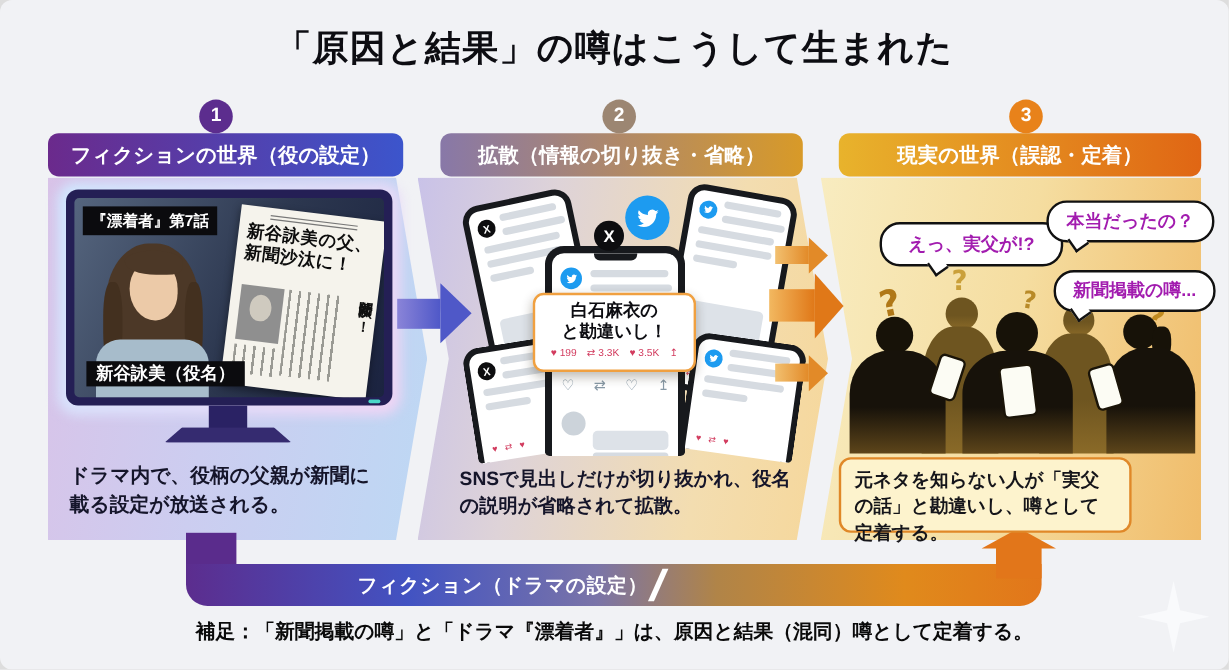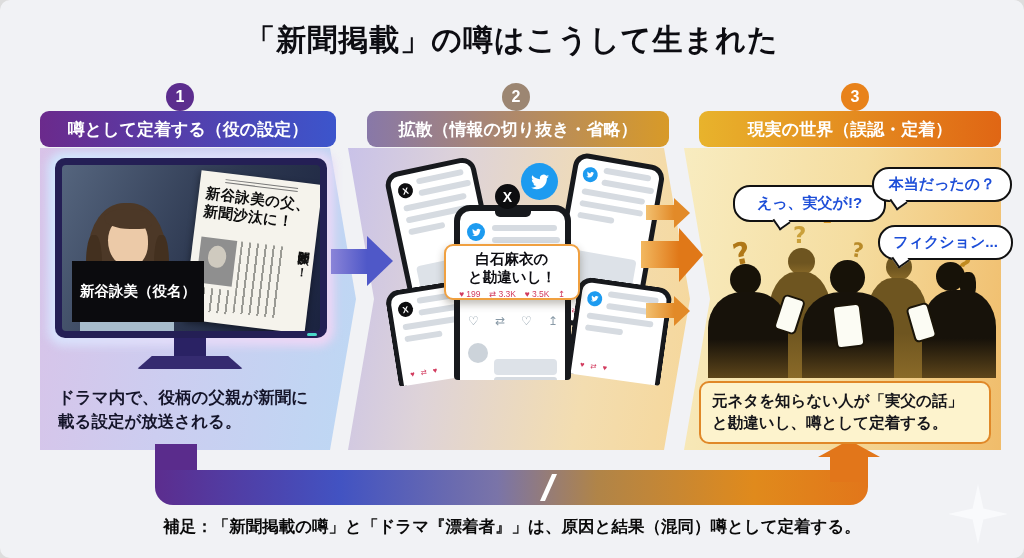--- a/index.html
+++ b/index.html
@@ -29,21 +29,21 @@
         clip-path:polygon(0 0,290px 0,100% 50%,290px 100%,0 100%); }
   #p2 { left:348px; width:342px; background:linear-gradient(100deg,#c9c2e8 0%,#ded3d8 30%,#f3ddb0 70%,#f6d79a 100%);
         clip-path:polygon(0 0,316px 0,100% 50%,316px 100%,0 100%,26px 50%); }
   #p3 { left:684px; width:317px; background:linear-gradient(100deg,#f8ecc0 0%,#f5dda0 50%,#f0bc6a 100%);
         clip-path:polygon(0 0,100% 0,100% 100%,0 100%,26px 50%); }
 
   
   .caption { position:absolute; font-weight:bold; color:#15152a; font-size:16.5px; line-height:1.45; z-index:4; }
   #c1 { left:58px;  top:386px; width:264px; }
   #c2 { left:383px; top:388px; width:292px; font-size:16px; }
-  .caption-box { position:absolute; left:699px; top:381px; width:292px; height:63px; background:#fdf3cd;
+  .caption-box { position:absolute; left:699px; top:381px; width:244px; height:63px; background:#fdf3cd;
                  border:2px solid #e08828; border-radius:10px; padding:7px 11px; font-weight:bold;
                  font-size:15.5px; line-height:1.42; color:#15151a; z-index:4; }
 
   
   .shaft { position:absolute; z-index:3; }
   .ahead { position:absolute; width:0; height:0; z-index:3; }
   #arr1s { left:331px; top:249px; width:36px; height:25px; background:linear-gradient(90deg,#8a84d8,#4f58c8); }
   #arr1h { left:367px; top:236px; border-top:25px solid transparent; border-bottom:25px solid transparent; border-left:26px solid #4f58c8; }
   #arr2s { left:646px; top:205px; width:28px; height:15px; background:linear-gradient(90deg,#f2c070,#e28a28); }
   #arr2h { left:674px; top:198px; border-top:15px solid transparent; border-bottom:15px solid transparent; border-left:16px solid #e28a28; }
@@ -60,21 +60,21 @@
               border-radius:10px; padding:7px; }
   .tv-screen { position:relative; width:100%; height:100%; border-radius:4px; overflow:hidden;
                background:linear-gradient(115deg,#55657e 0%,#2c374f 55%,#1b2340 100%); }
   .tv-led { position:absolute; right:10px; bottom:2px; width:10px; height:3px; background:#4ad8c8; border-radius:2px; }
   .tv-neck { position:absolute; left:119px; top:180px; width:32px; height:20px; background:#2a2264; }
   .tv-base { position:absolute; left:82px; top:198px; width:106px; height:13px; background:#352b70;
              clip-path:polygon(14% 0,86% 0,100% 100%,0 100%); border-radius:3px; }
   .ep-badge { position:absolute; left:7px; top:7px; background:#0b0b0e; color:#fff; font-weight:bold;
               font-size:13px; padding:3px 7px; }
   .name-badge { position:absolute; left:10px; bottom:9px; background:#0b0b0e; color:#fff; font-weight:bold;
-                font-size:14.5px; padding:21px 8px; }
+                font-size:14.5px; padding:1px 8px; }
   
   .w-hair { position:absolute; left:26px; top:38px; width:78px; height:108px; background:#4c3827; border-radius:46% 46% 40% 40%; }
   .w-face { position:absolute; left:46px; top:52px; width:40px; height:50px; background:#eccaa8; border-radius:48% 48% 46% 54%; }
   .w-bang { position:absolute; left:42px; top:44px; width:48px; height:20px; background:#4c3827; border-radius:50% 50% 30% 60%; }
   .w-body { position:absolute; left:18px; top:118px; width:94px; height:50px; background:#a7bccb; border-radius:20px 20px 0 0; }
   .w-locks { position:absolute; left:24px; top:70px; width:16px; height:70px; background:#43301f; border-radius:40%; }
   .w-locks2 { position:absolute; left:92px; top:70px; width:15px; height:70px; background:#43301f; border-radius:40%; }
   
   .paper { position:absolute; right:6px; top:12px; width:122px; height:150px; background:#f5f3ec;
            transform:rotate(7deg); box-shadow:0 3px 7px rgba(0,0,0,.45); padding:6px 6px 4px 7px; }
@@ -104,31 +104,31 @@
   .logo-dot.bird { background:#1d9bf0; }
   .mini-stats { position:absolute; left:8px; bottom:6px; font-size:7.5px; color:#d23b5e; letter-spacing:2px; white-space:nowrap; }
   .avatar { position:absolute; left:8px; width:20px; height:20px; border-radius:50%; background:#ccd3da; }
   .gray-block { position:absolute; left:34px; right:8px; height:34px; background:#dde2e8; border-radius:4px; }
   
   #logo-x { position:absolute; left:495px; top:184px; width:25px; height:25px; background:#0d0d0f; border-radius:50%;
             color:#fff; font-weight:bold; font-size:14px; display:flex; align-items:center; justify-content:center; z-index:3; }
   #logo-bird { position:absolute; left:521px; top:163px; width:37px; height:37px; background:#1d9bf0; border-radius:50%;
                display:flex; align-items:center; justify-content:center; z-index:3; }
   
-  #hl-card { position:absolute; left:444px; top:244px; width:136px; height:56px; background:#fff;
+  #hl-card { position:absolute; left:444px; top:244px; width:136px; height:66px; background:#fff;
              border:2px solid #f0a040; border-radius:9px; z-index:4; box-shadow:0 4px 9px rgba(40,30,10,.3);
              text-align:center; padding-top:4px; }
   .hl-line { font-weight:bold; font-size:14.5px; color:#0d0d12; line-height:1.25; }
   .hl-stats { margin-top:3px; font-size:8.5px; color:#d23b5e; font-weight:normal; white-space:nowrap; }
   #action-row { position:absolute; left:468px; top:314px; width:90px; display:flex; justify-content:space-between;
                 color:#8899a6; font-size:12px; z-index:3; }
 
   
   .bubble { position:absolute; background:#fff; border:2px solid #111; border-radius:17px; font-weight:bold;
-            font-size:15px; color:#1d4ed8; display:flex; align-items:center; justify-content:center; z-index:4; }
+            font-size:15px; color:#a21caf; display:flex; align-items:center; justify-content:center; z-index:4; }
   .bubble::after { content:""; position:absolute; width:11px; height:11px; background:#fff;
                    border-right:2px solid #111; border-bottom:2px solid #111; transform:rotate(55deg); bottom:-8px; }
   #bub1 { left:733px; top:185px; width:153px; height:37px; } #bub1::after { left:40px; }
   #bub2 { left:872px; top:167px; width:140px; height:35px; } #bub2::after { left:18px; }
   #bub3 { left:878px; top:225px; width:135px; height:35px; } #bub3::after { left:14px; }
   .qm { position:absolute; font-weight:bold; z-index:2; font-family:"DejaVu Sans", sans-serif; }
   #q1 { left:733px; top:236px; font-size:30px; color:#b07818; transform:rotate(-12deg); }
   #q2 { left:793px; top:222px; font-size:23px; color:#caa03a; }
   #q3 { left:817px; top:186px; font-size:40px; color:#d89420; }
   #q4 { left:852px; top:238px; font-size:20px; color:#b88a28; transform:rotate(10deg); }
@@ -155,27 +155,27 @@
   .footnote { position:absolute; top:516px; left:0; width:100%; text-align:center; font-weight:bold;
               font-size:16.5px; color:#0a0a0a; z-index:2; }
   #sparkle { position:absolute; left:948px; top:484px; width:60px; height:60px; background:#fafbfd; opacity:.9;
              clip-path:polygon(50% 0,59% 41%,100% 50%,59% 59%,50% 100%,41% 59%,0 50%,41% 41%); filter:blur(1px); z-index:1; }
 </style>
 </head>
 <body>
 
 <div class="stage">
 
-  <div class="title">「新聞掲載」の噂はこうして生まれた</div>
+  <div class="title">「原因と結果」の噂はこうして生まれた</div>
 
   <div class="badge" id="b1">1</div>
   <div class="badge" id="b2">2</div>
   <div class="badge" id="b3">3</div>
 
-  <div class="phead" id="h1">噂として定着する（役の設定）</div>
+  <div class="phead" id="h1">フィクションの世界（役の設定）</div>
   <div class="phead" id="h3">現実の世界（誤認・定着）</div>
   <div class="phead" id="h2">拡散（情報の切り抜き・省略）</div>
 
   <div class="panel" id="p1"></div>
   <div class="panel" id="p2"></div>
   <div class="panel" id="p3"></div>
 
   <div class="shaft" id="arr1s"></div>
     <div class="ahead" id="arr1h"></div>
   <div class="shaft" id="arr2s"></div>
@@ -197,20 +197,21 @@
         <div class="w-bang"></div>
         <div class="paper">
           <div class="paper-rule"></div>
           <div class="headline">新谷詠美の父、</div>
           <div class="headline">新聞沙汰に！</div>
           <div class="p-portrait"></div>
           <div class="p-cols"></div>
           <div class="p-cols2"></div>
           <div class="p-vert">新聞沙汰に！</div>
         </div>
+        <div class="ep-badge">『漂着者』第7話</div>
         <div class="name-badge">新谷詠美（役名）</div>
       </div>
       <div class="tv-led"></div>
     </div>
     <div class="tv-neck"></div>
     <div class="tv-base"></div>
   </div>
   <div class="caption" id="c1">ドラマ内で、役柄の父親が新聞に載る設定が放送される。</div>
 
   <div class="phone" id="ph-tl">
@@ -280,24 +281,25 @@
     <div class="hl-line">白石麻衣の</div>
     <div class="hl-line">と勘違いし！</div>
     <div class="hl-stats">♥ 199　⇄ 3.3K　♥ 3.5K　↥</div>
   </div>
   <div id="action-row">
     <span>♡</span>
     <span>⇄</span>
     <span>♡</span>
     <span>↥</span>
   </div>
+  <div class="caption" id="c2">SNSで見出しだけが切り抜かれ、役名の説明が省略されて拡散。</div>
 
   <div class="bubble" id="bub1">えっ、実父が!?</div>
   <div class="bubble" id="bub2">本当だったの？</div>
-  <div class="bubble" id="bub3">フィクション...</div>
+  <div class="bubble" id="bub3">新聞掲載の噂...</div>
   <span class="qm" id="q1">?</span>
   <span class="qm" id="q2">?</span>
   <span class="qm" id="q3">?</span>
   <span class="qm" id="q4">?</span>
   <span class="qm" id="q5">?</span>
 
   <div class="fig-head gold" style="left:788px;top:248px;width:27px;height:27px;"></div>
   <div class="fig-body gold" style="left:768px;top:272px;width:64px;height:106px;"></div>
   <div class="fig-head gold" style="left:886px;top:254px;width:26px;height:26px;"></div>
   <div class="fig-body gold" style="left:866px;top:278px;width:62px;height:100px;"></div>
@@ -314,17 +316,18 @@
   <div class="fig-head dark2" style="left:960px;top:272px;width:16px;height:26px;border-radius:40%;"></div>
   <div class="fig-body dark" style="left:922px;top:290px;width:74px;height:88px;"></div>
   <div class="held-phone" style="left:912px;top:306px;width:19px;height:33px;transform:rotate(-16deg);"></div>
 
   <div class="caption-box">元ネタを知らない人が「実父の話」と勘違いし、噂として定着する。</div>
 
   <div id="flow-vert"></div>
   <div id="flow-bar"></div>
   <div id="flow-up"></div>
   <div id="flow-head"></div>
+  <div class="flow-label" id="fl1">フィクション（ドラマの設定）</div>
   <div id="slash"></div>
 
   <div class="footnote">補足：「新聞掲載の噂」と「ドラマ『漂着者』」は、原因と結果（混同）噂として定着する。</div>
   <div id="sparkle"></div>
 </div>
 
 </body></html>

